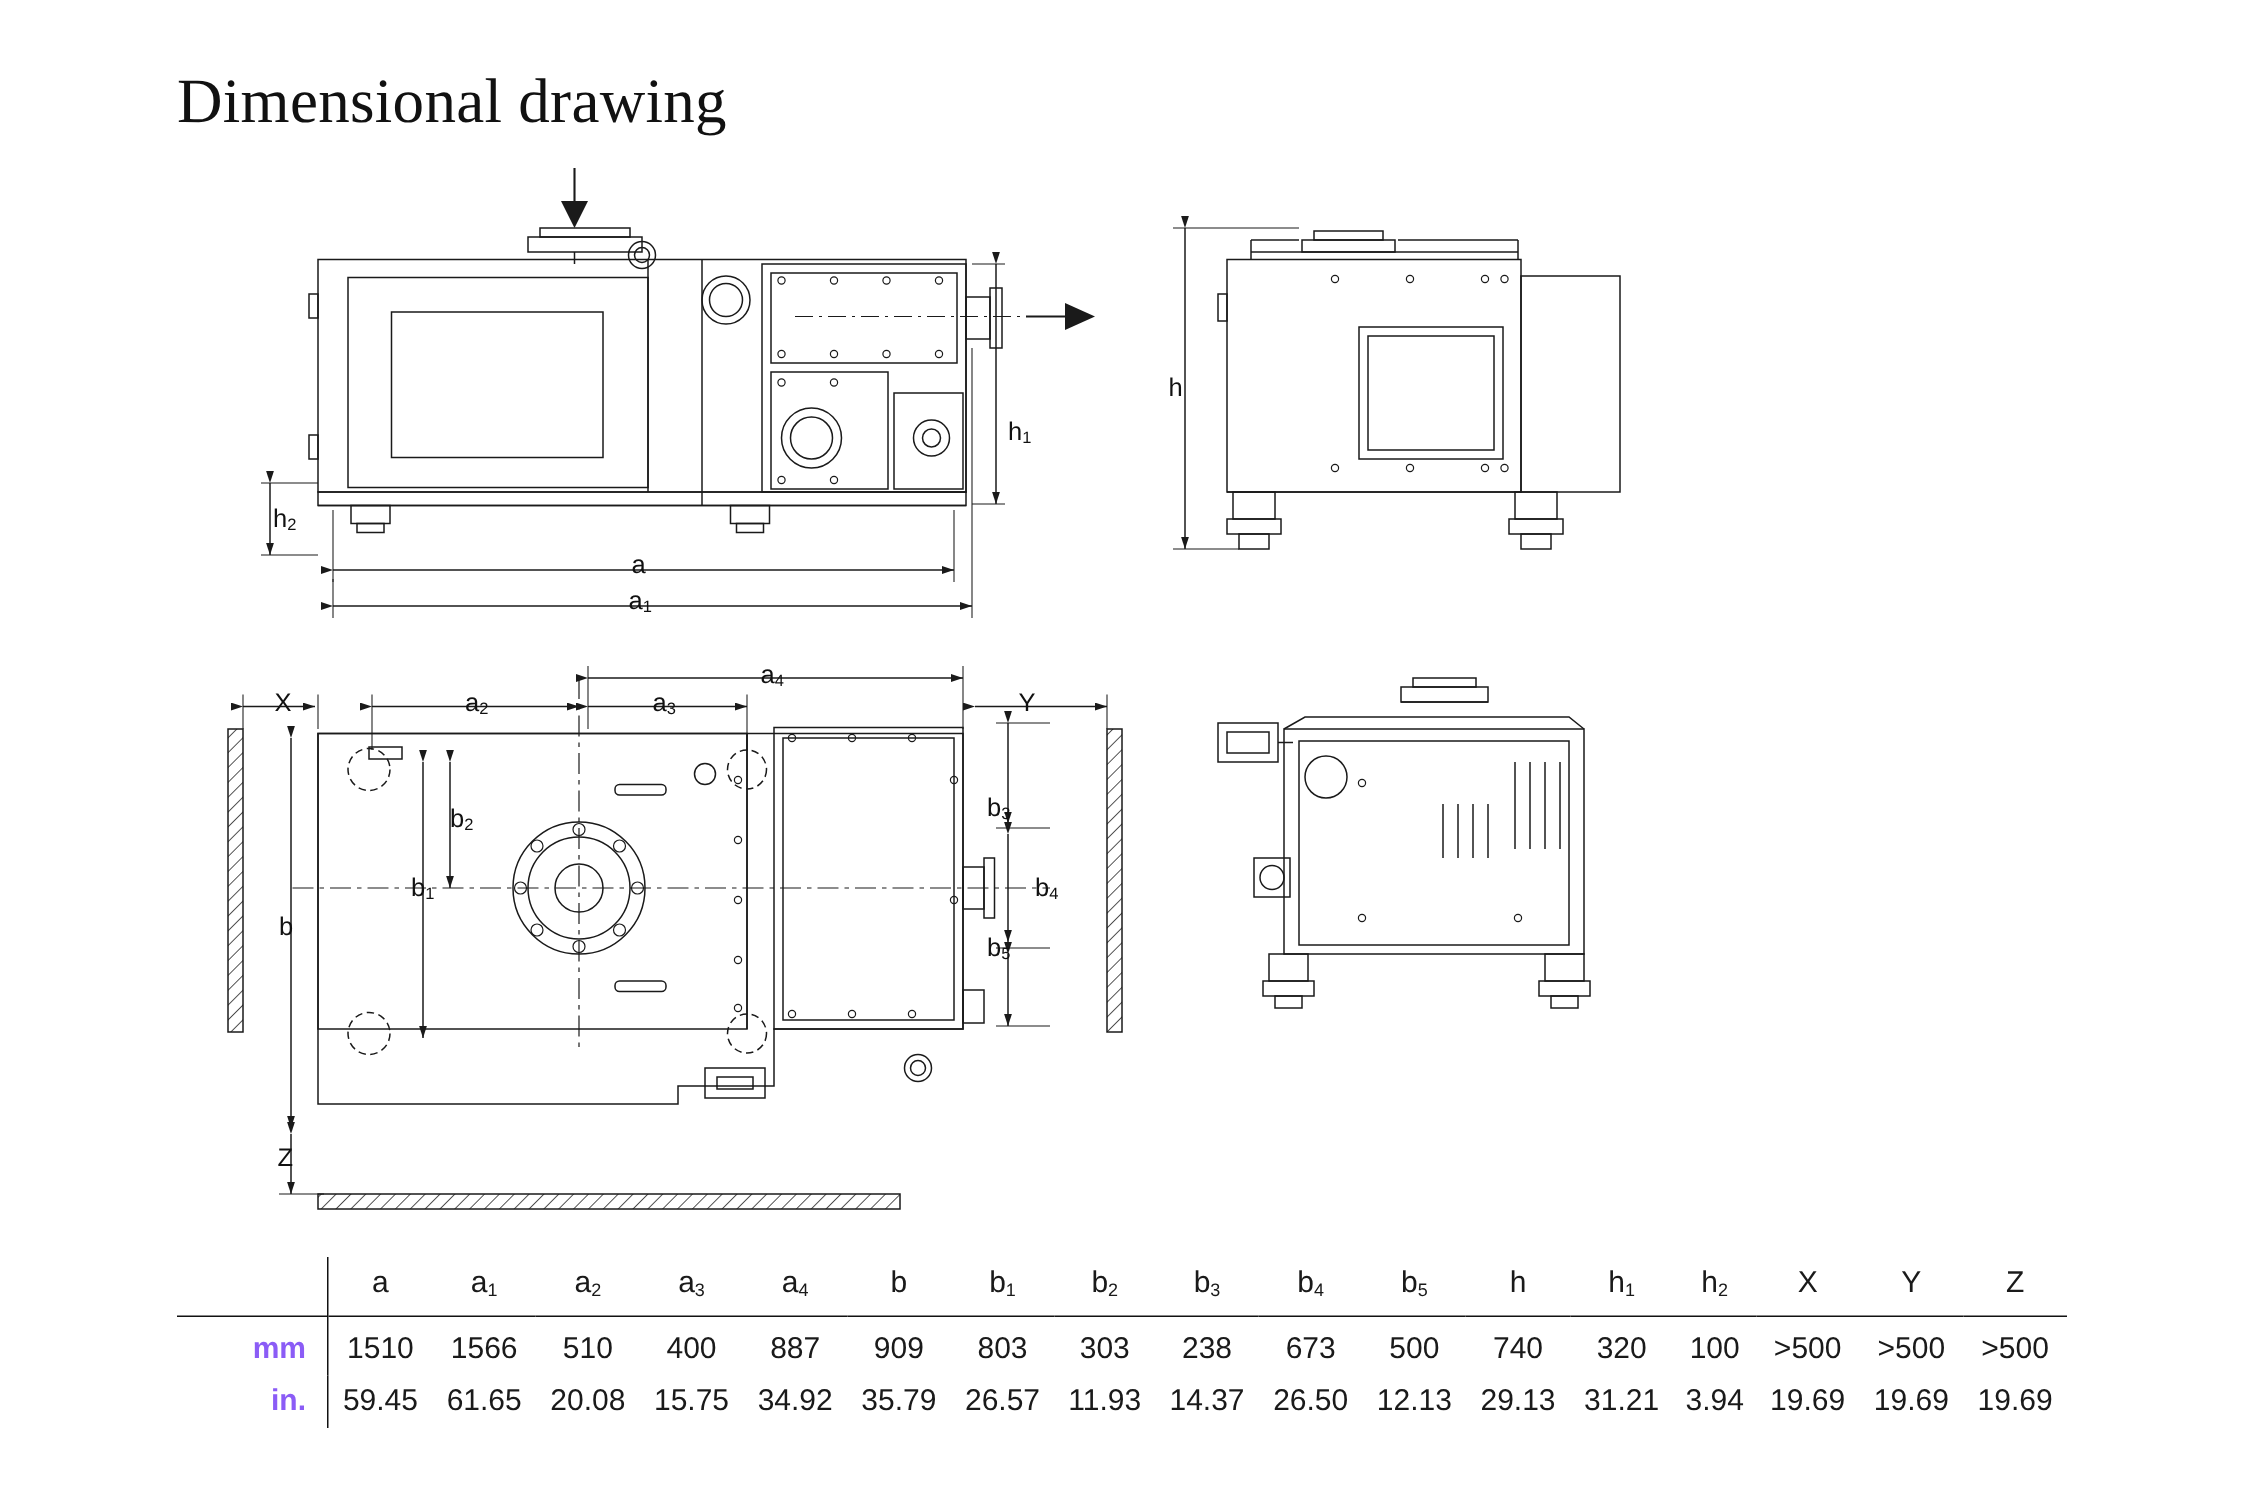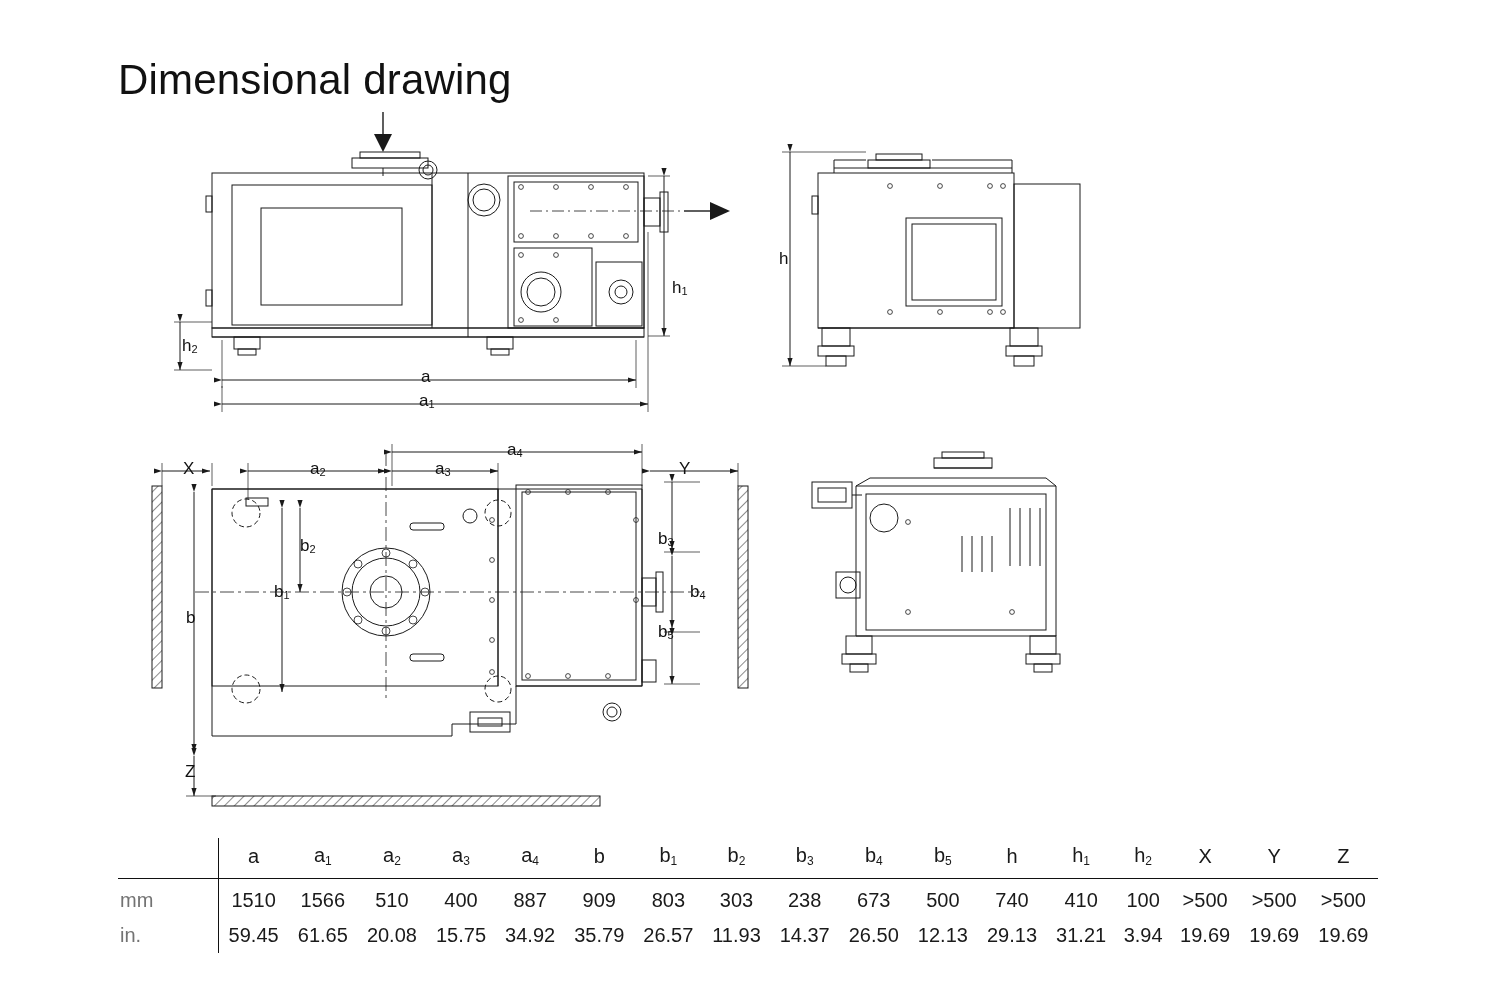--- a/index.html
+++ b/index.html
@@ -1,24 +1,24 @@
 <!DOCTYPE html>
 <html><head>
 <meta charset="utf-8">
 <style>
   html,body{margin:0;padding:0;background:#ffffff;}
   body{width:1502px;height:1002px;position:relative;font-family:"Liberation Sans",sans-serif;color:#1a1a1a;overflow:hidden;}
-  #page-title{position:absolute;left:118px;top:56px;font-size:42px;font-weight:400;letter-spacing:0.2px;color:#111;}
+  #page-title{position:absolute;left:118px;top:44px;font-size:42px;font-weight:400;letter-spacing:0.2px;color:#111;font-family:Liberation Serif, serif;}
   .dimlabel{position:absolute;font-size:17px;color:#111;}
   .dimlabel sub{font-size:11px;vertical-align:-2px;}
   svg.draw{position:absolute;left:0;top:0;width:1502px;height:1002px;pointer-events:none;}
   
   #spec-table{position:absolute;left:118px;top:838px;width:1260px;border-collapse:collapse;font-size:20px;}
   #spec-table th,#spec-table td{font-weight:400;text-align:center;padding:6px 2px;white-space:nowrap;}
-  #spec-table th.rowhead,#spec-table td.rowhead{text-align:left;padding-right:14px;width:84px;color:#737373;}
+  #spec-table th.rowhead,#spec-table td.rowhead{text-align:right;padding-right:14px;width:84px;color:#8b5cf6;font-weight:bold;}
   #spec-table thead th{padding-bottom:10px;font-size:20px;}
   #spec-table thead th sub{font-size:12px;vertical-align:-3px;}
   #spec-table tbody tr.first-row td{border-top:1px solid #111;padding-top:10px;}
   #spec-table td.cell:not(:nth-child(2)),#spec-table th.cell:not(:nth-child(2)){border-left:none;}
   #spec-table .sep{border-left:1px solid #111;}
 </style>
 </head>
 <body>
 
 <div id="page-title">Dimensional drawing</div>
@@ -352,21 +352,21 @@
         <td>510</td>
         <td>400</td>
         <td>887</td>
         <td>909</td>
         <td>803</td>
         <td>303</td>
         <td>238</td>
         <td>673</td>
         <td>500</td>
         <td>740</td>
-        <td>410</td>
+        <td>320</td>
         <td>100</td>
         <td>&gt;500</td>
         <td>&gt;500</td>
         <td>&gt;500</td>
       </tr>
       <tr>
         <td class="rowhead">in.</td>
         <td class="sep">59.45</td>
         <td>61.65</td>
         <td>20.08</td>

